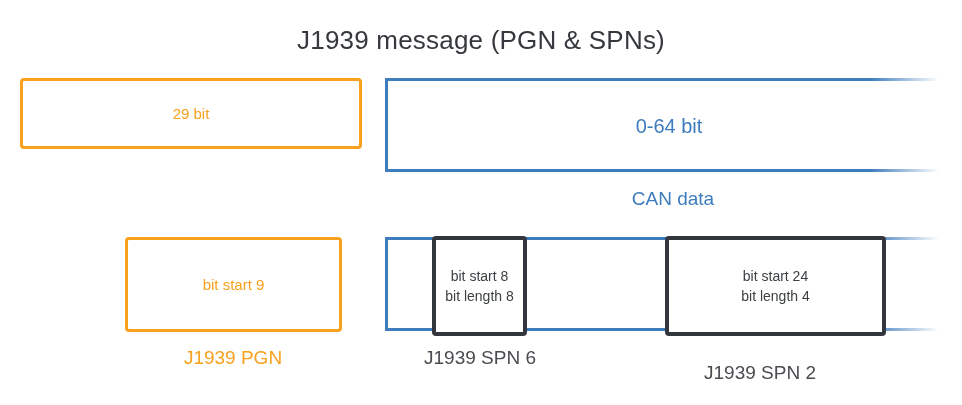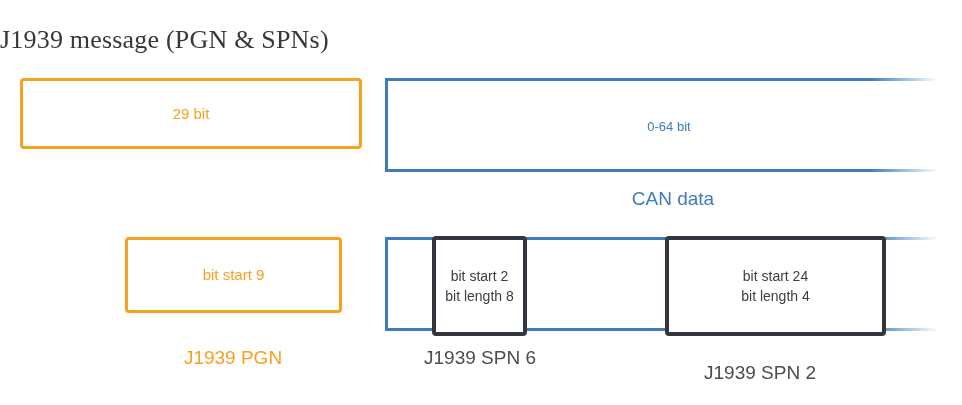--- a/index.html
+++ b/index.html
@@ -13,24 +13,24 @@
   html,body{margin:0;padding:0;background:#ffffff;}
   .canvas{
     position:relative;
     width:962px;height:405px;
     background:#ffffff;
     font-family:"Liberation Sans", sans-serif;
     overflow:hidden;
   }
   .title{
     position:absolute;left:0;right:0;top:25px;
+    text-align:center;
     font-size:26px;
     color:var(--title_text);
     letter-spacing:0.2px;
-    font-family:Liberation Serif, serif;
   }
   .box{
     position:absolute;
     box-sizing:border-box;
     display:flex;flex-direction:column;
     align-items:center;justify-content:center;
     background:#ffffff;
     border-radius:4px;
     text-align:center;
   }
@@ -58,31 +58,31 @@
   .centered-label{
     position:absolute;
     transform:translateX(-50%);
     white-space:nowrap;
     font-size:19px;
   }
   .value-float{
     position:absolute;
     transform:translate(-50%,-50%);
     white-space:nowrap;
-    font-size:13px;
+    font-size:20px;
   }
   .gray-label{color:var(--label_gray);}
 
   
   .can-id-box{left:20px;top:78px;width:342px;height:71px;justify-content:center;}
   .can-id-label{left:191px;top:188px;}
   .can-data-box{left:385px;top:78px;width:577px;height:94px;}
   .can-data-value{left:669px;top:126px;}
   .can-data-label{left:673px;top:188px;}
-  .pgn-box{left:125px;top:237px;width:217px;height:76px;}
+  .pgn-box{left:125px;top:237px;width:217px;height:95px;}
   .pgn-label{left:233px;top:347px;}
   .spn-row-box{left:385px;top:237px;width:577px;height:94px;}
   .spn1-box{left:432px;top:236px;width:95px;height:100px;}
   .spn2-box{left:665px;top:236px;width:221px;height:100px;}
   .spn1-label{left:480px;top:347px;}
   .spn2-label{left:760px;top:362px;}
 </style>
 </head>
 <body>
 
@@ -107,21 +107,21 @@
   </div>
   <div class="centered-label orange-text pgn-label">J1939 PGN</div>
 
   <div class="fade-box spn-row-box">
     <span class="bar-left"></span>
     <span class="bar-top"></span>
     <span class="bar-bottom"></span>
   </div>
 
   <div class="box dark-box spn1-box">
-    <span class="box-value">bit start 2</span>
+    <span class="box-value">bit start 8</span>
     <span class="box-value">bit length 8</span>
   </div>
   <div class="centered-label gray-label spn1-label">J1939 SPN 6</div>
 
   <div class="box dark-box spn2-box">
     <span class="box-value">bit start 24</span>
     <span class="box-value">bit length 4</span>
   </div>
   <div class="centered-label gray-label spn2-label">J1939 SPN 2</div>
 

